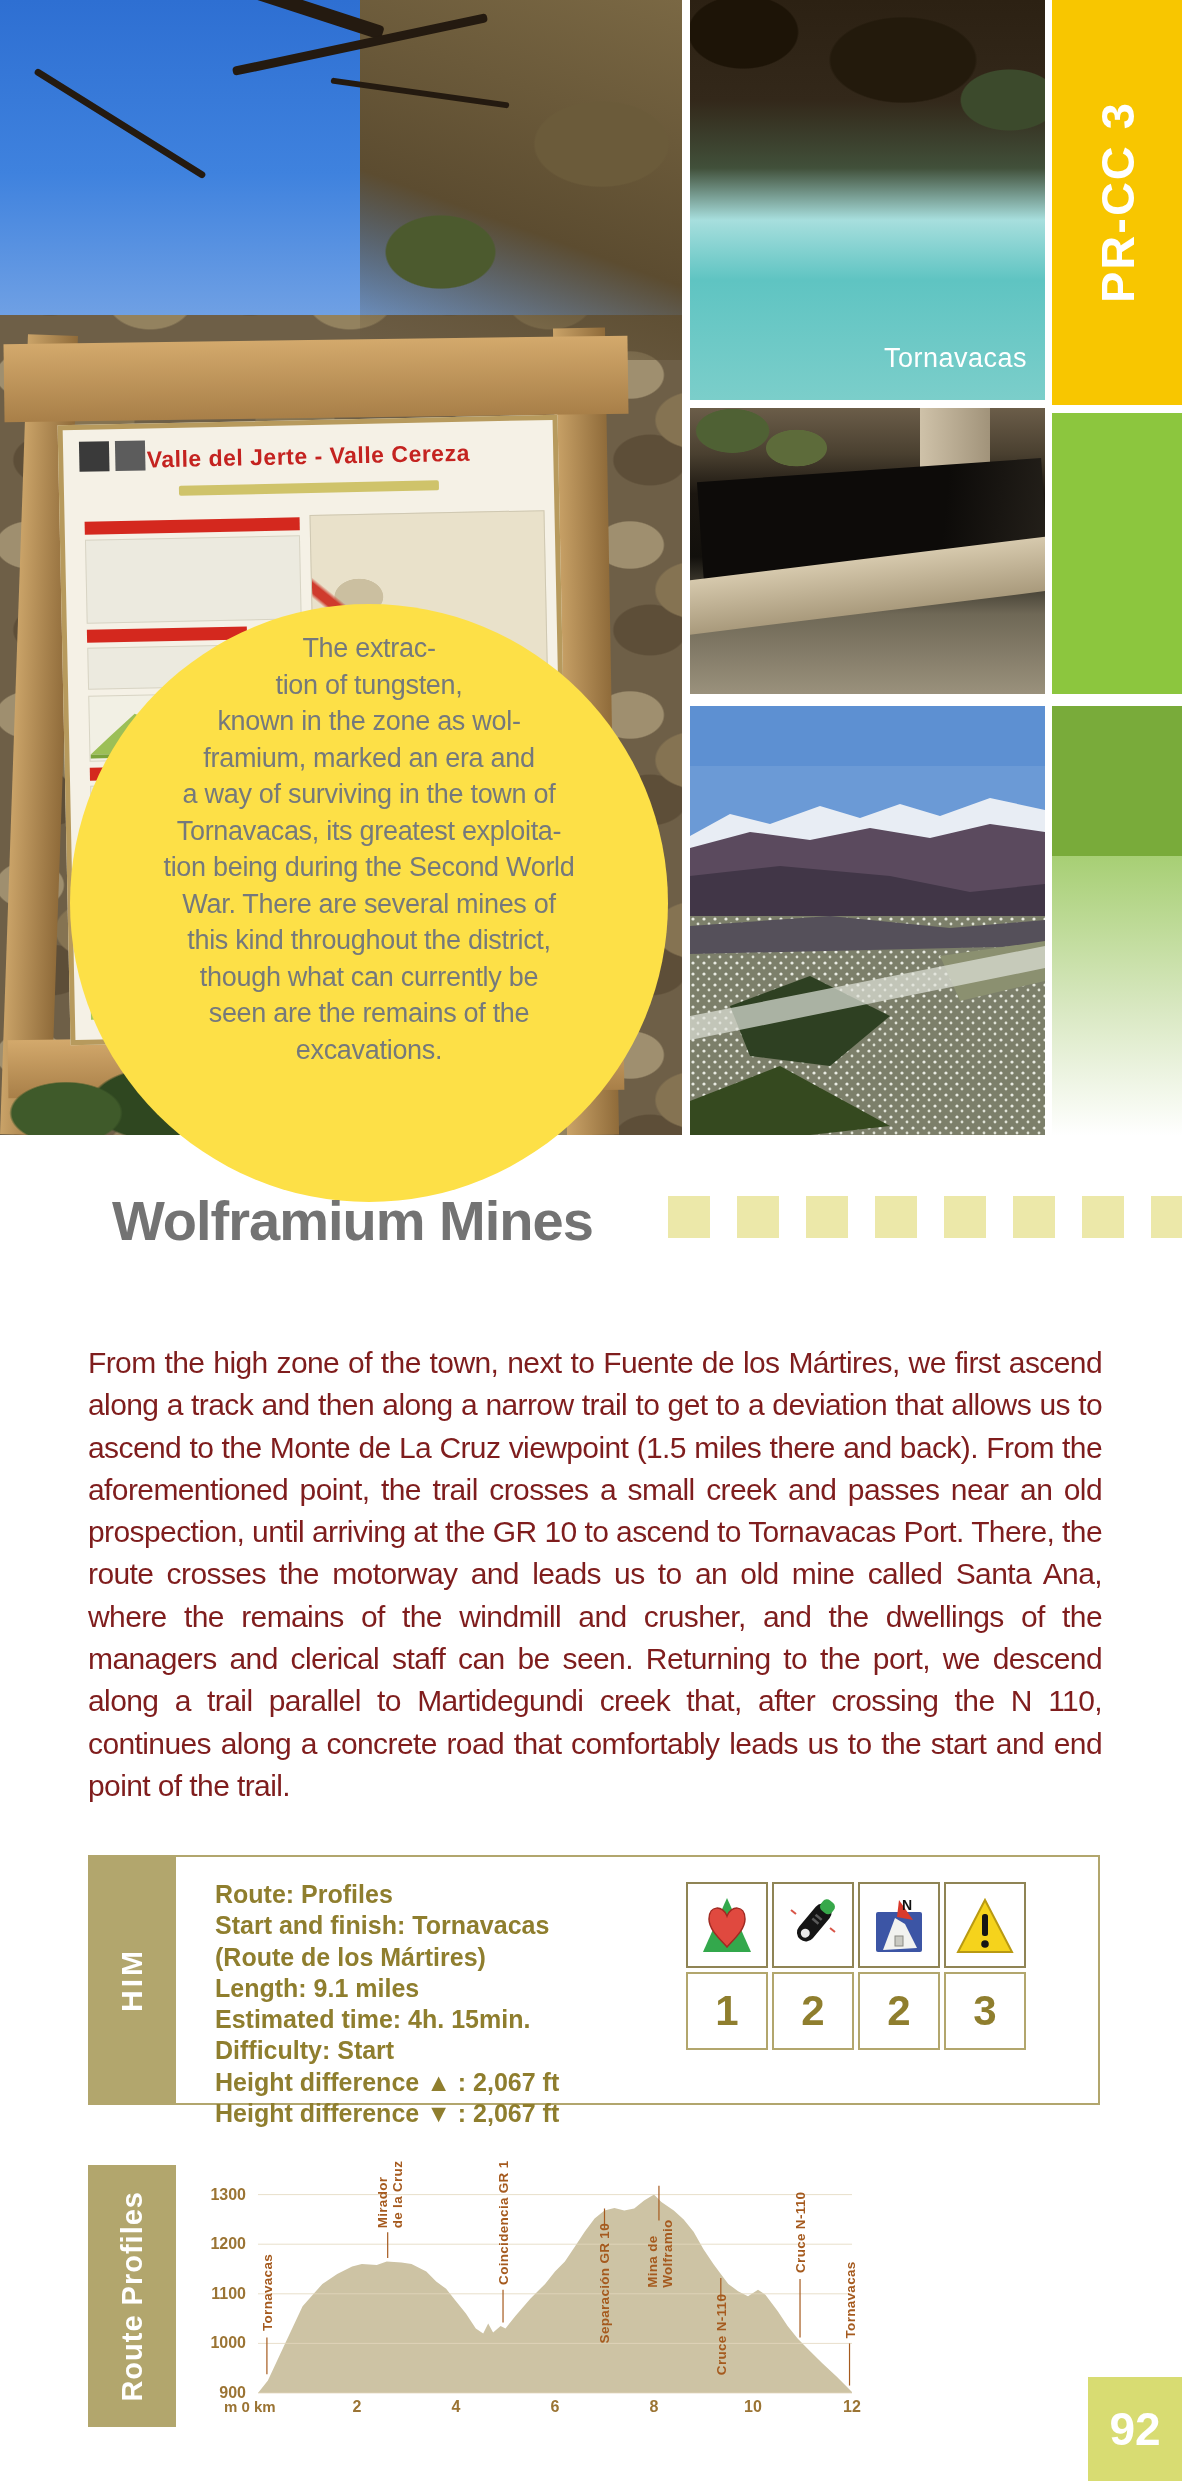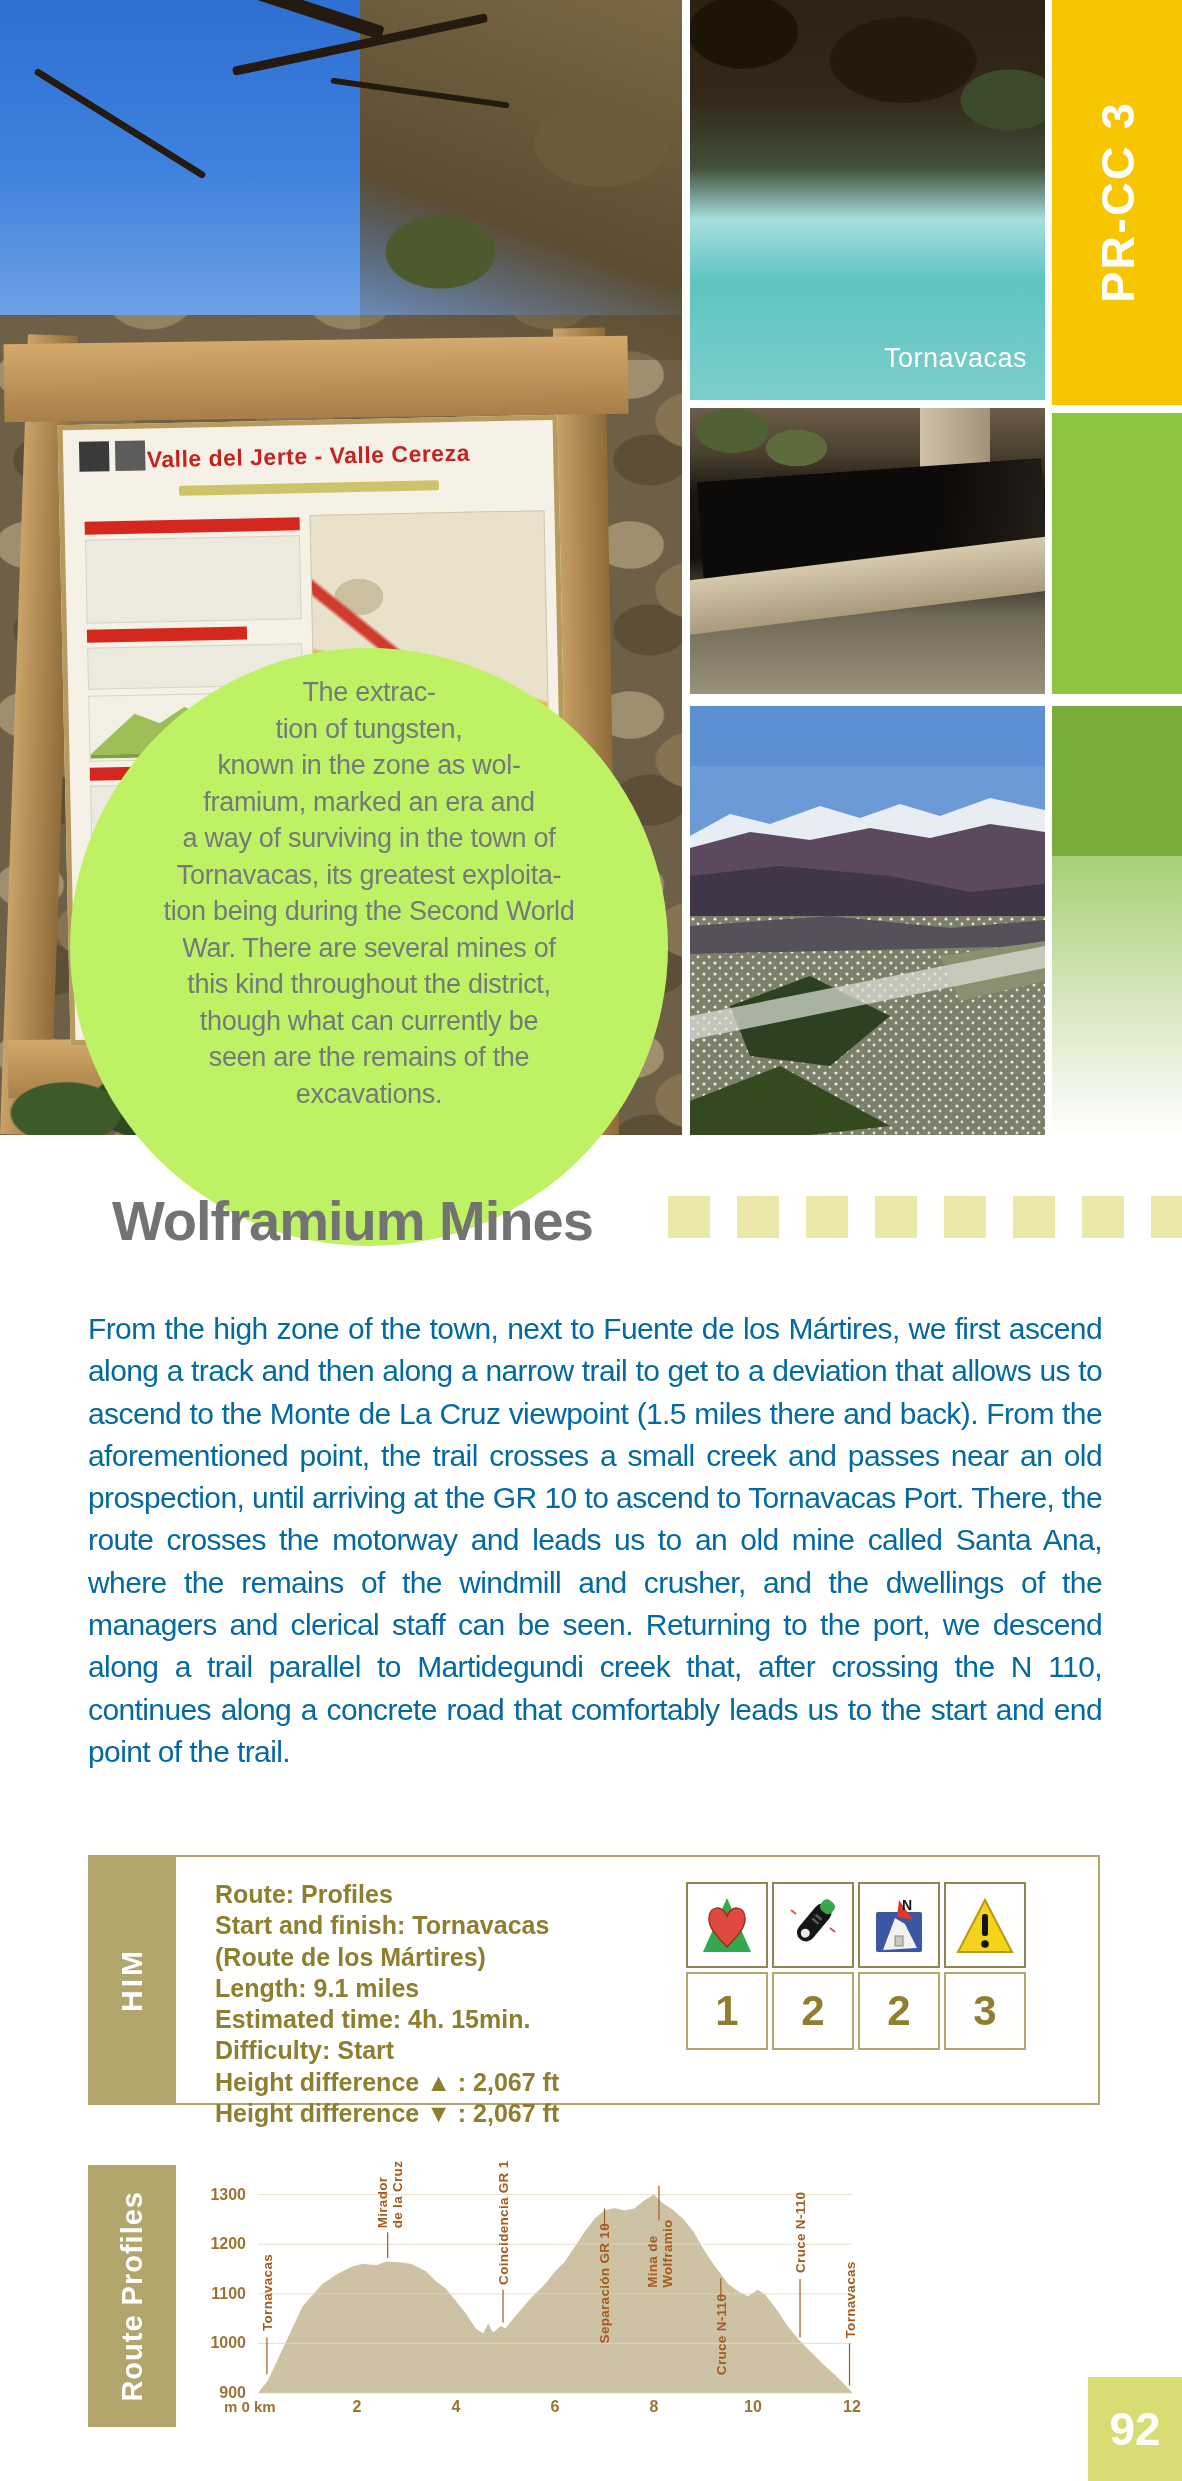--- a/index.html
+++ b/index.html
@@ -88,33 +88,33 @@
   .band-yellow{position:absolute;left:1052px;top:0;width:130px;height:405px;background:#f8c600;
     display:flex;align-items:center;justify-content:center;}
   .band-yellow span{writing-mode:vertical-rl;transform:rotate(180deg);
     color:#fff;font-weight:bold;font-size:47px;letter-spacing:2px;}
   .band-green1{position:absolute;left:1052px;top:413px;width:130px;height:281px;background:#8cc63e;}
   .band-green2{position:absolute;left:1052px;top:706px;width:130px;height:150px;background:#79ab3a;}
   .band-fade{position:absolute;left:1052px;top:856px;width:130px;height:280px;
     background:linear-gradient(180deg,#a7cf74 0%,#d9e8c2 55%,#ffffff 100%);}
 
   
-  .intro-circle{position:absolute;left:70px;top:648px;width:598px;height:598px;border-radius:50%;
-    background:#bef264;}
+  .intro-circle{position:absolute;left:70px;top:604px;width:598px;height:598px;border-radius:50%;
+    background:#fde047;}
   .intro-circle .txt{padding-top:26px;text-align:center;white-space:pre-line;
     color:#75797c;font-size:27px;line-height:36.5px;letter-spacing:-0.3px;}
 
   
   .section-title{position:absolute;left:112px;top:1188px;font-size:56px;font-weight:bold;
     color:#737373;letter-spacing:-1px;}
   .squares{position:absolute;left:668px;top:1196px;width:514px;height:42px;overflow:hidden;
     display:flex;gap:27px;}
   .sq{flex:0 0 42px;height:42px;background:#ece8a9;}
-  .body-text{position:absolute;left:88px;top:1308px;width:1014px;
-    font-size:30px;line-height:42.3px;text-align:justify;color:#0369a1;letter-spacing:-0.6px;}
+  .body-text{position:absolute;left:88px;top:1342px;width:1014px;
+    font-size:30px;line-height:42.3px;text-align:justify;color:#7f1d1d;letter-spacing:-0.6px;}
 
   
   .him-box{position:absolute;left:88px;top:1855px;width:1012px;height:250px;
     border:2px solid #b2a66d;background:#fff;box-sizing:border-box;}
   .tab{position:absolute;background:#b2a66d;display:flex;align-items:center;justify-content:center;}
   .tab span{writing-mode:vertical-rl;transform:rotate(180deg);color:#fff;font-weight:bold;}
   .him-tab{left:88px;top:1855px;width:88px;height:250px;}
   .him-tab span{font-size:30px;letter-spacing:3px;}
   .him-lines{position:absolute;left:215px;top:1879px;color:#8f7e2e;font-size:25px;font-weight:600;}
   .him-lines div{height:31.3px;line-height:31.3px;}

